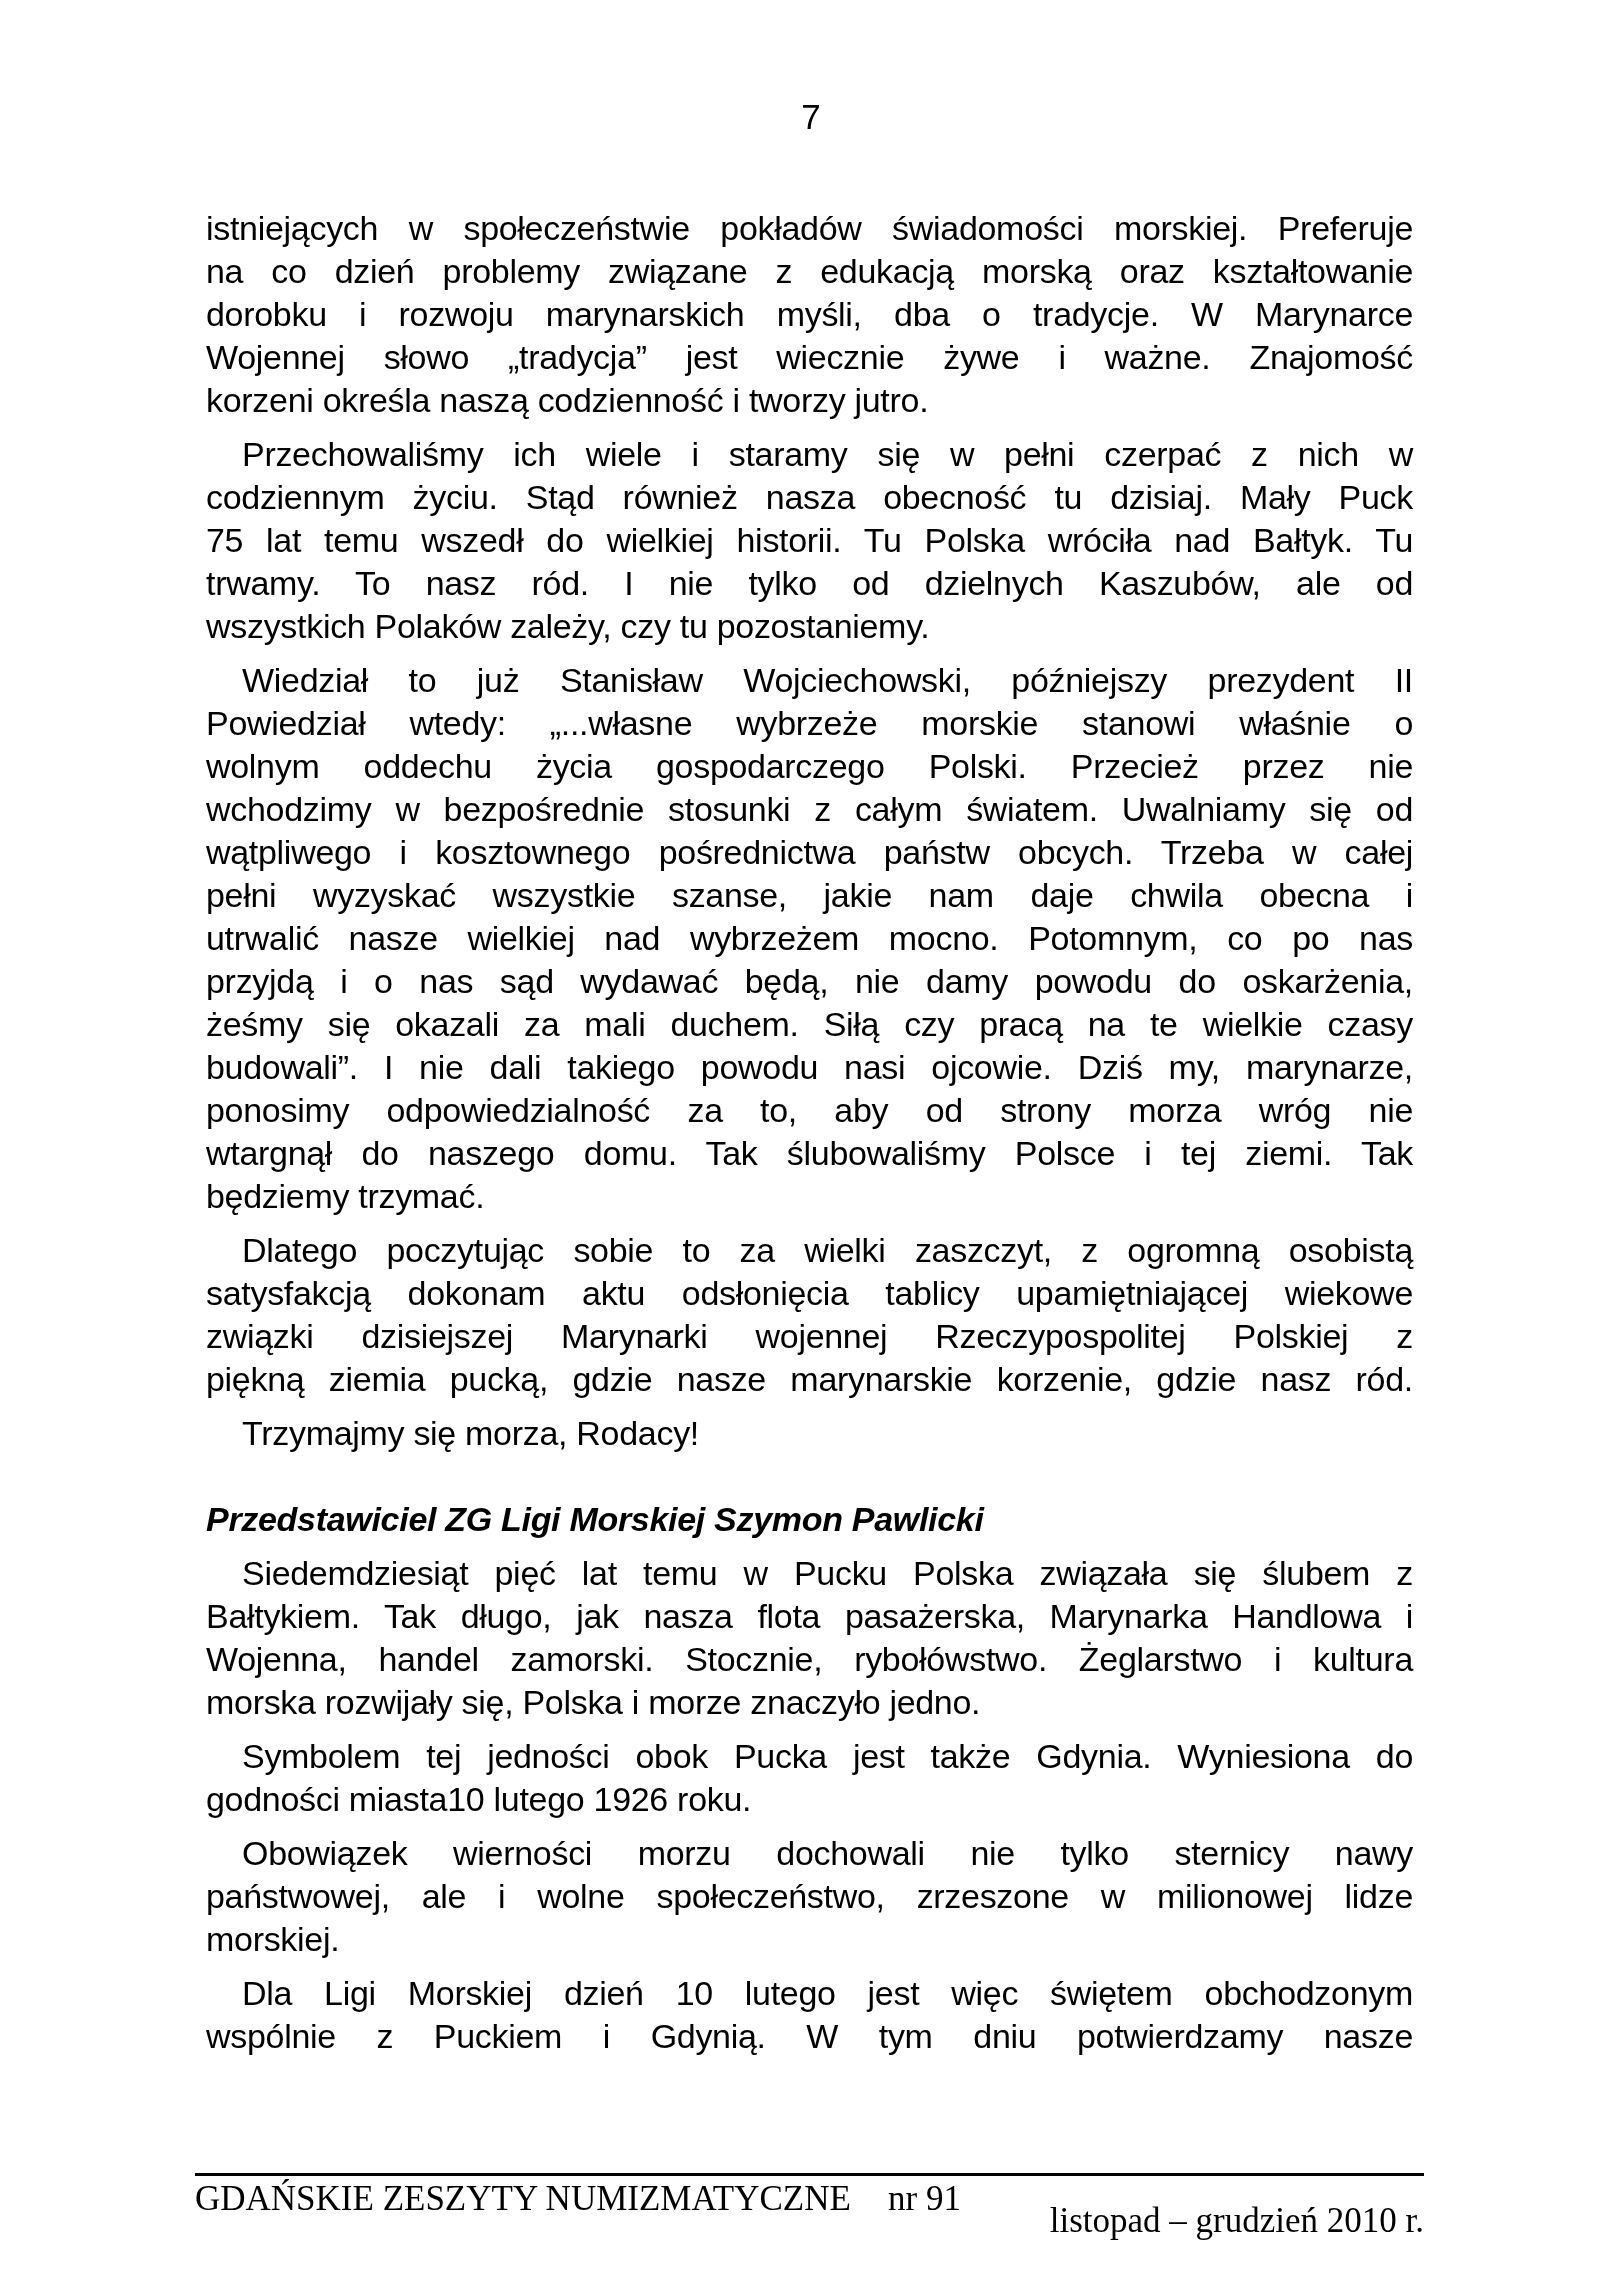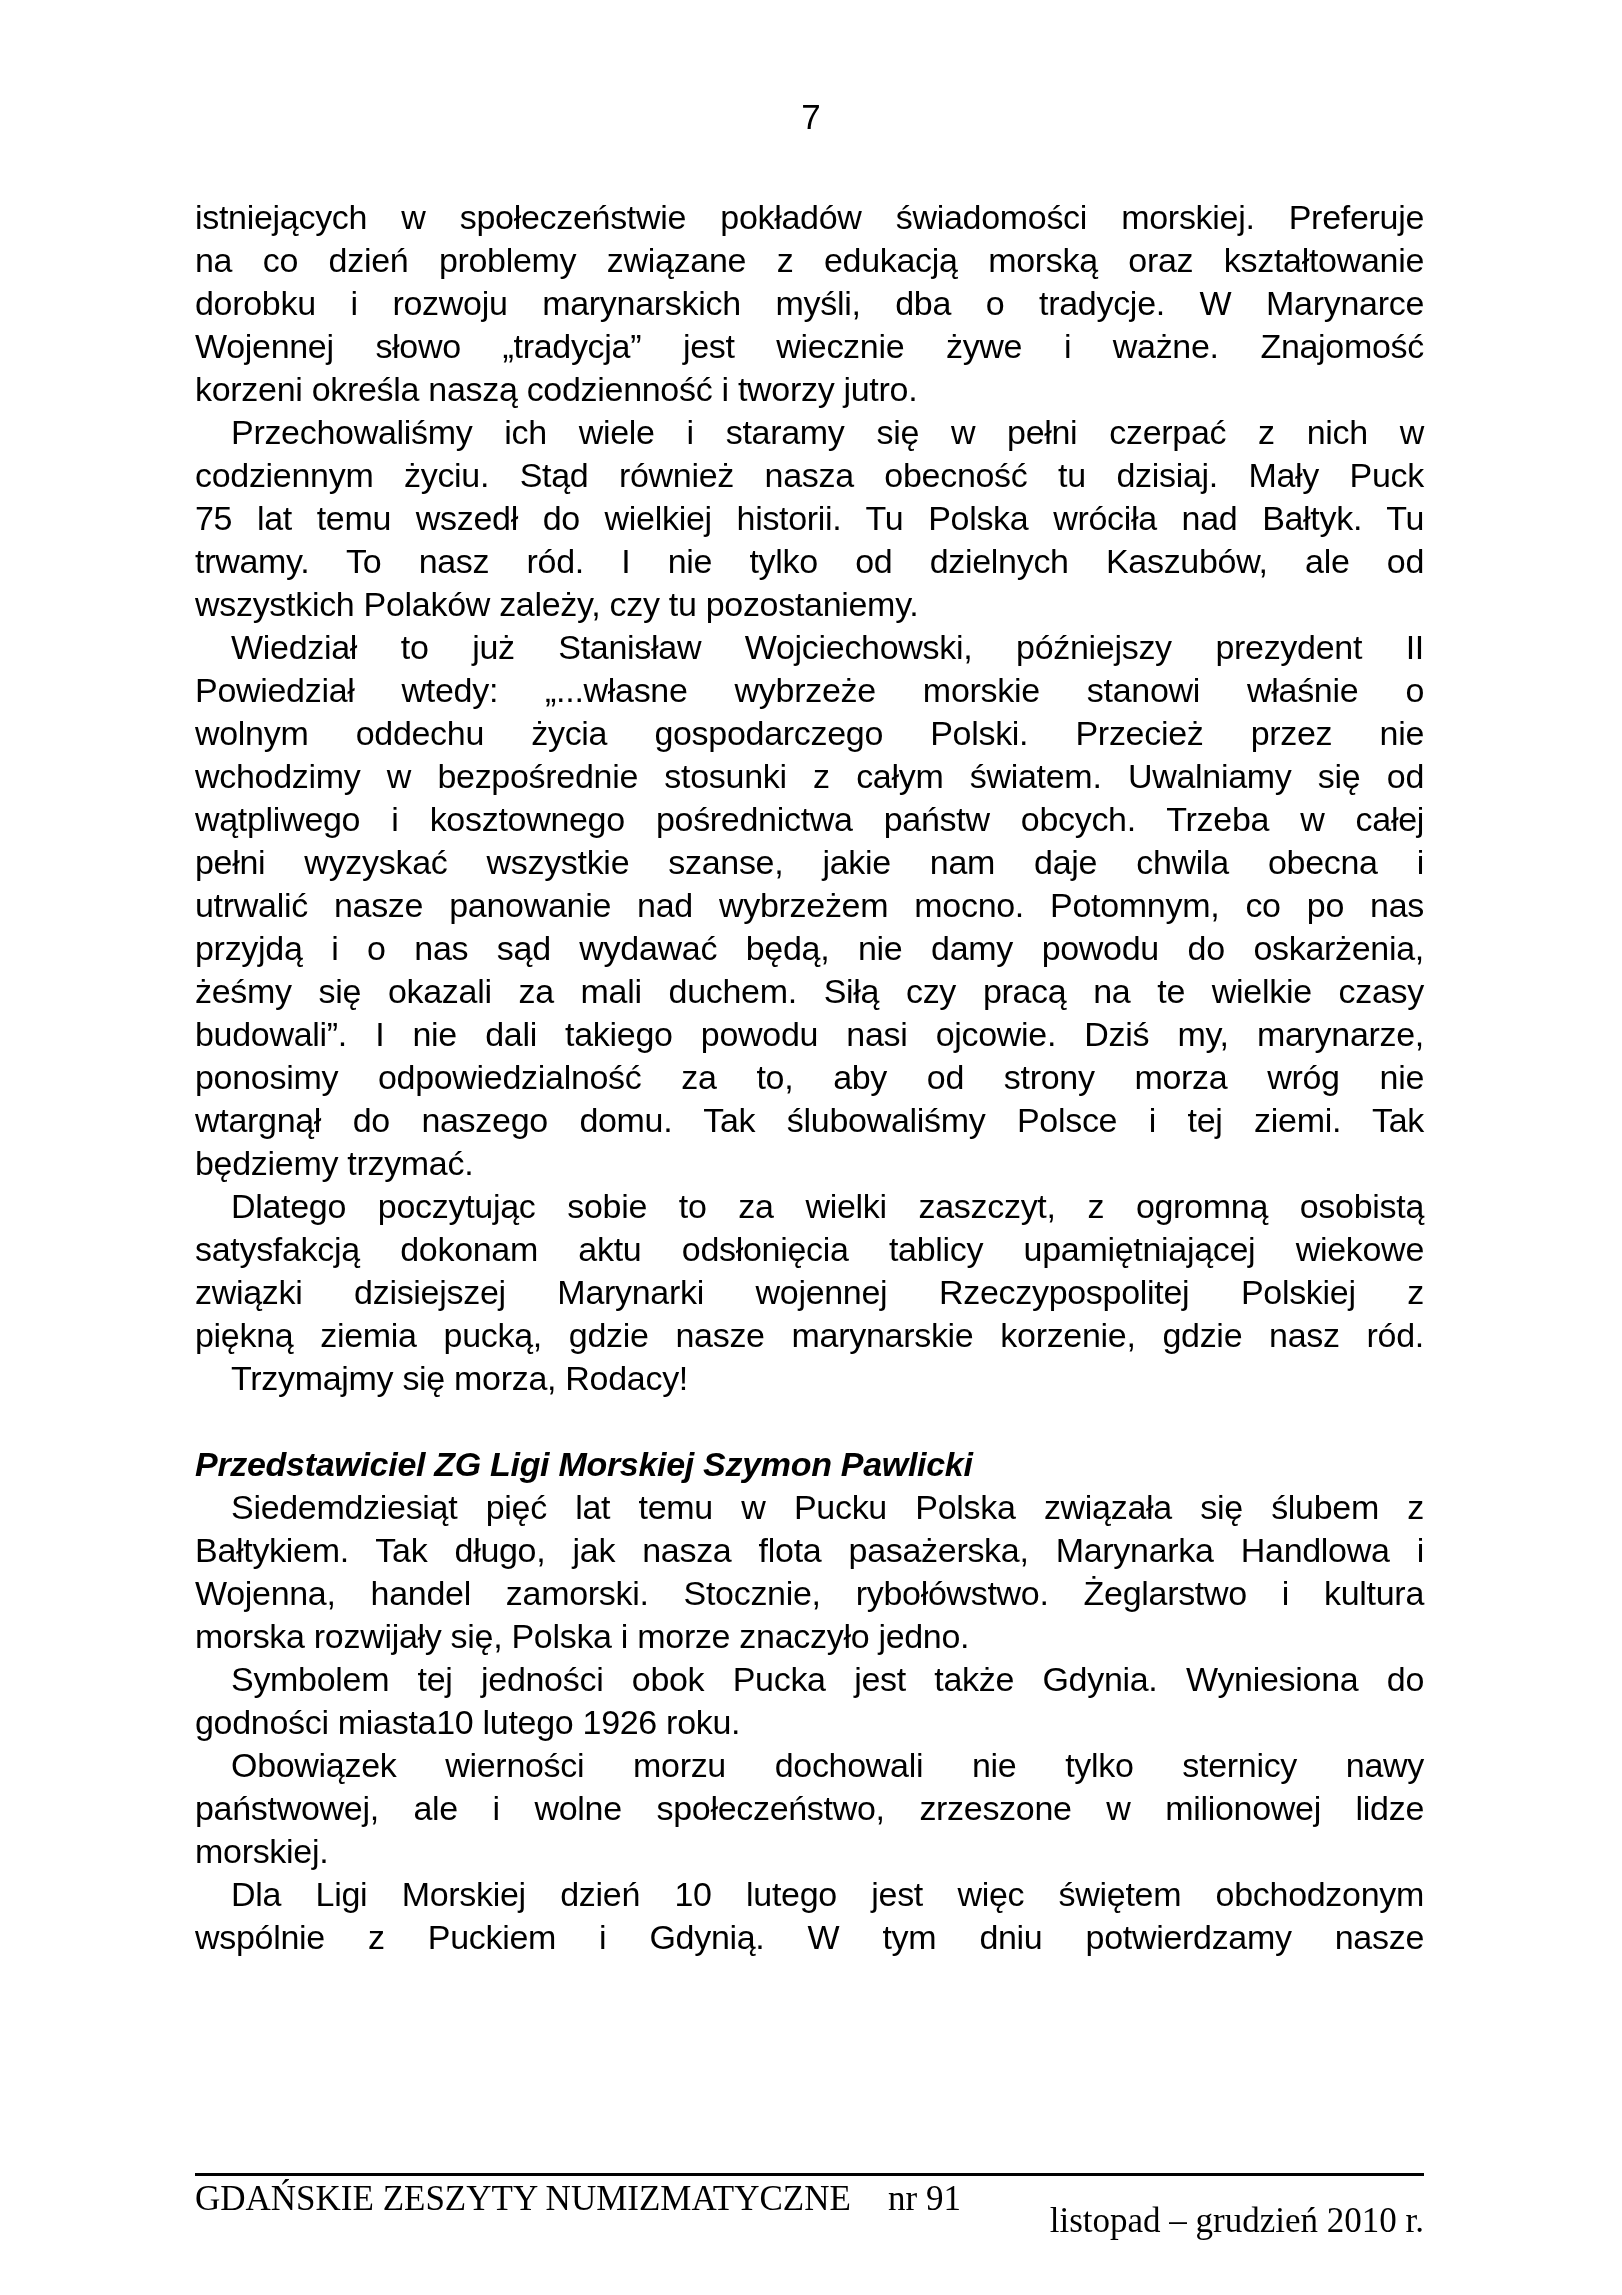--- a/index.html
+++ b/index.html
@@ -27,21 +27,21 @@
   }
   .content {
     position: absolute;
     left: 195px;
     top: 196px;
     width: 1229px;
     font-size: 34px;
     line-height: 43px;
     letter-spacing: -0.3px;
   }
-  .para { margin: 0; }
+  .para { margin: 11px; }
   .para.space-before { margin-top: 43px; font-style: italic; }
   .line {
     text-align: justify;
     text-align-last: justify;
     -moz-text-align-last: justify;
     white-space: normal;
   }
   .line.last { text-align-last: left; -moz-text-align-last: left; }
   .line.indent { text-indent: 36px; }
   .para.heading .line {
@@ -88,21 +88,21 @@
         <div class="line">trwamy. To nasz ród. I nie tylko od dzielnych Kaszubów, ale od</div>
         <div class="line last">wszystkich Polaków zależy, czy tu pozostaniemy.</div>
       </div>
       <div class="para body">
         <div class="line indent">Wiedział to już Stanisław Wojciechowski, późniejszy prezydent II</div>
         <div class="line">Powiedział wtedy: „...własne wybrzeże morskie stanowi właśnie o</div>
         <div class="line">wolnym oddechu życia gospodarczego Polski. Przecież przez nie</div>
         <div class="line">wchodzimy w bezpośrednie stosunki z całym światem. Uwalniamy się od</div>
         <div class="line">wątpliwego i kosztownego pośrednictwa państw obcych. Trzeba w całej</div>
         <div class="line">pełni wyzyskać wszystkie szanse, jakie nam daje chwila obecna i</div>
-        <div class="line">utrwalić nasze panowanie nad wybrzeżem mocno. Potomnym, co po nas</div>
+        <div class="line">utrwalić nasze wielkiej nad wybrzeżem mocno. Potomnym, co po nas</div>
         <div class="line">przyjdą i o nas sąd wydawać będą, nie damy powodu do oskarżenia,</div>
         <div class="line">żeśmy się okazali za mali duchem. Siłą czy pracą na te wielkie czasy</div>
         <div class="line">budowali”. I nie dali takiego powodu nasi ojcowie. Dziś my, marynarze,</div>
         <div class="line">ponosimy odpowiedzialność za to, aby od strony morza wróg nie</div>
         <div class="line">wtargnął do naszego domu. Tak ślubowaliśmy Polsce i tej ziemi. Tak</div>
         <div class="line last">będziemy trzymać.</div>
       </div>
       <div class="para body">
         <div class="line indent">Dlatego poczytując sobie to za wielki zaszczyt, z ogromną osobistą</div>
         <div class="line">satysfakcją dokonam aktu odsłonięcia tablicy upamiętniającej wiekowe</div>

